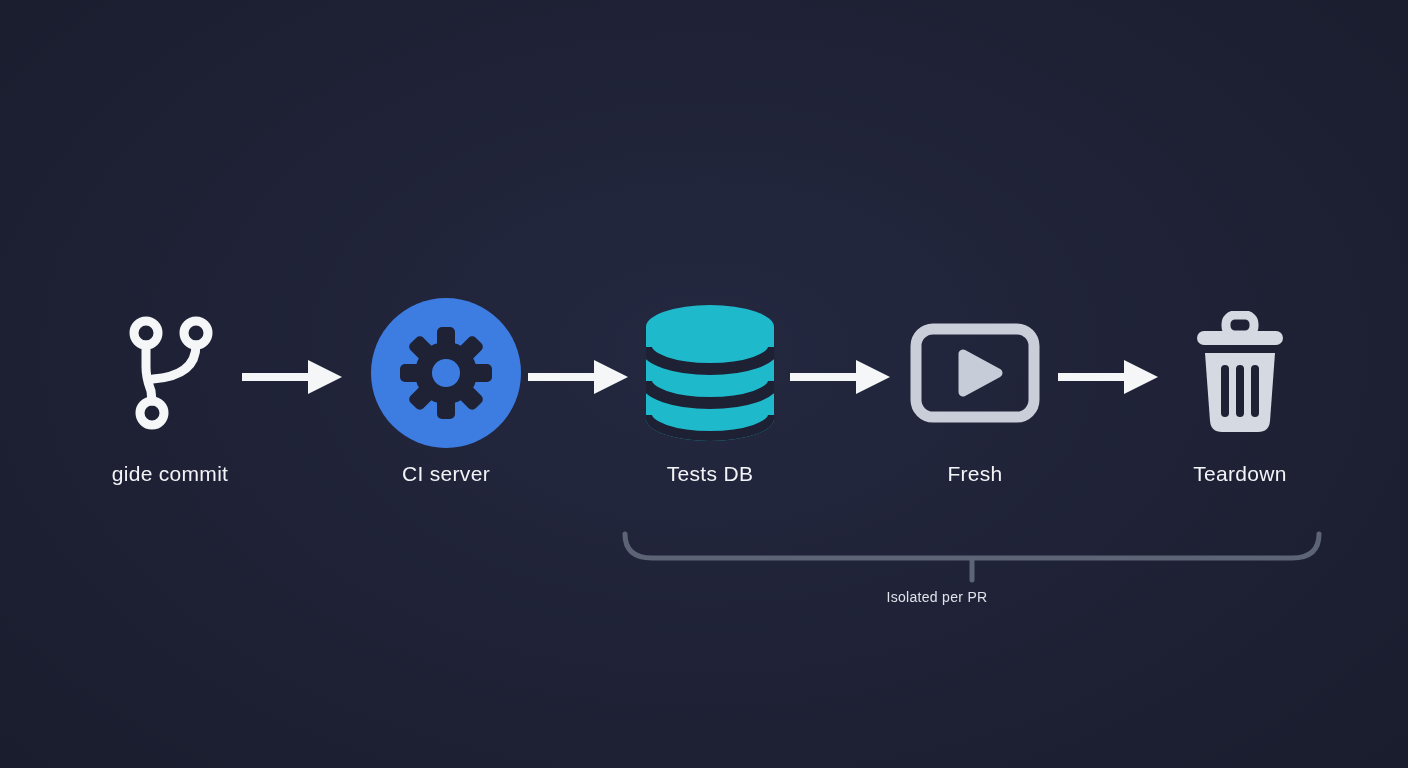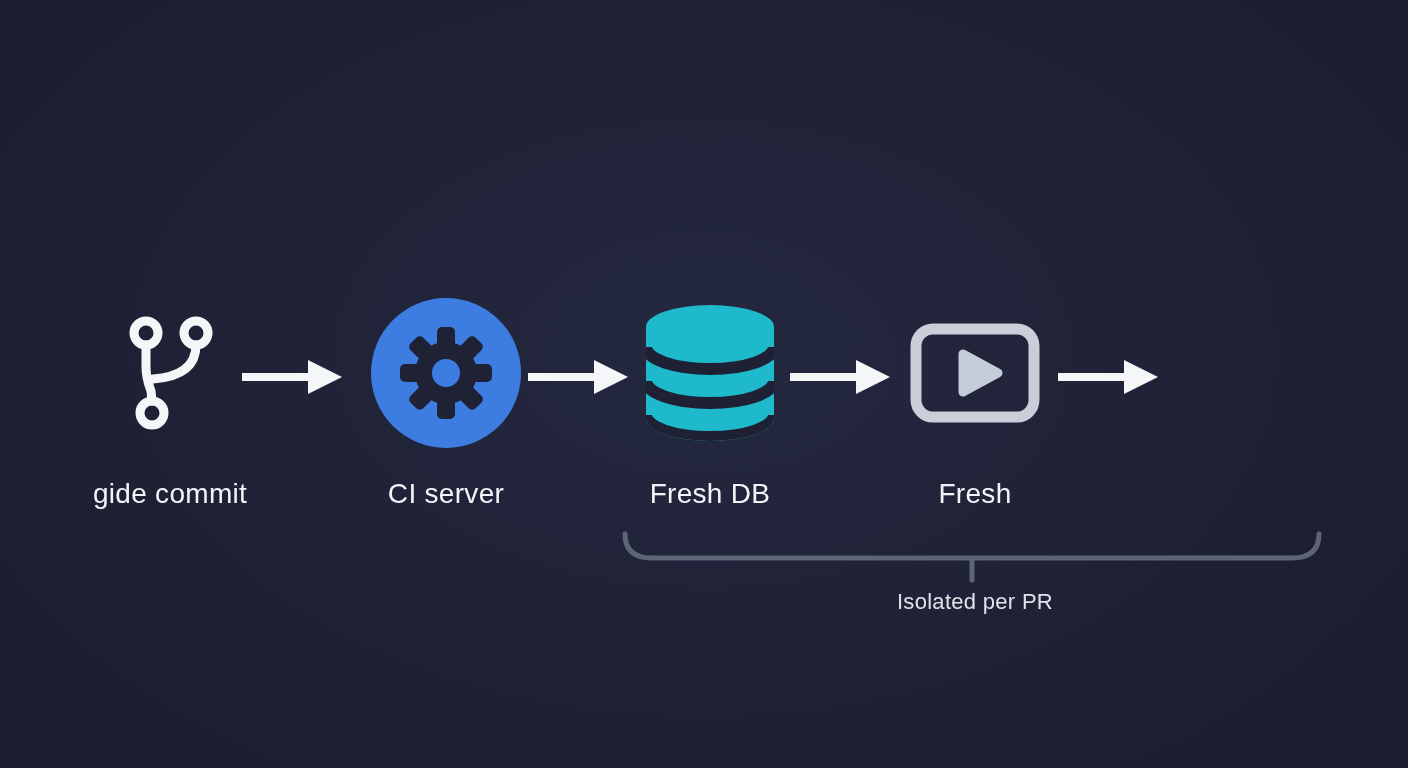--- a/index.html
+++ b/index.html
@@ -7,38 +7,38 @@
   #stage{
     position:relative;
     width:1408px;height:768px;
     overflow:hidden;
     background:radial-gradient(ellipse 1100px 700px at 50% 46%, #242840 0%, #1e2134 55%, #181b2b 100%);
     font-family:"Liberation Sans", sans-serif;
   }
   .node{position:absolute;top:300px;width:260px;height:235px;}
   .icon-wrap{height:150px;display:flex;align-items:center;justify-content:center;}
   .node-label{
-    margin-top:28px;text-align:center;
-    font-size:28px;font-weight:400;letter-spacing:0.3px;
+    margin-top:12px;text-align:center;
+    font-size:21px;font-weight:400;letter-spacing:0.3px;
     color:#f3f4f7;
   }
   .node-git{left:40px;}
   .node-ci{left:316px;}
   .node-db{left:580px;}
   .node-tests{left:845px;}
   .node-teardown{left:1110px;}
   .arrow{position:absolute;top:359px;width:100px;height:36px;}
   .arrow-1{left:242px;}
   .arrow-2{left:528px;}
   .arrow-3{left:790px;}
   .arrow-4{left:1058px;}
   .brace{position:absolute;left:622px;top:530px;width:700px;height:54px;}
   .annotation-label{
-    position:absolute;left:845px;top:589px;width:260px;
-    text-align:center;font-size:22px;color:#dfe3ea;letter-spacing:0.3px;
+    position:absolute;left:807px;top:589px;width:260px;
+    text-align:center;font-size:14px;color:#dfe3ea;letter-spacing:0.3px;
   }
 </style>
 </head>
 <body>
 
 <div id="stage">
 
   <div class="node node-git">
     <div class="icon-wrap">
       <span>
@@ -110,21 +110,21 @@
           </defs>
           <path d="M0 24 A64 22 0 0 1 128 24 L128 116 A64 22 0 0 1 0 116 Z" fill="#1fb9cc"></path>
           <g clip-path="url(#dbclip)" fill="none" stroke="#1d2133" stroke-width="12">
             <path d="M0 44 A64 22 0 0 0 128 44"></path>
             <path d="M0 78 A64 22 0 0 0 128 78"></path>
             <path d="M0 112 A64 22 0 0 0 128 112"></path>
           </g>
         </svg>
       </span>
     </div>
-    <div class="node-label">Fresh DB</div>
+    <div class="node-label">Tests DB</div>
   </div>
 
   <span class="arrow arrow-3">
     <svg width="100" height="36" viewBox="0 0 100 36">
       <g fill="#f5f6f8">
           <rect x="0" y="14" width="70" height="8"></rect>
           <polygon points="66,1 100,18 66,35"></polygon>
         </g>
     </svg>
   </span>
@@ -143,20 +143,37 @@
 
   <span class="arrow arrow-4">
     <svg width="100" height="36" viewBox="0 0 100 36">
       <g fill="#f5f6f8">
           <rect x="0" y="14" width="70" height="8"></rect>
           <polygon points="66,1 100,18 66,35"></polygon>
         </g>
     </svg>
   </span>
 
+  <div class="node node-teardown">
+    <div class="icon-wrap">
+      <span>
+        <svg width="100" height="124" viewBox="0 0 100 124">
+          <rect x="36" y="4" width="28" height="20" rx="9" fill="none" stroke="#d5d9e2" stroke-width="9"></rect>
+          <rect x="7" y="20" width="86" height="14" rx="7" fill="#d5d9e2"></rect>
+          <path d="M15 42 L20 110 Q21 121 32 121 L68 121 Q79 121 80 110 L85 42 Z" fill="#d5d9e2"></path>
+          <g fill="#1d2133">
+            <rect x="31" y="54" width="8" height="52" rx="4"></rect>
+            <rect x="46" y="54" width="8" height="52" rx="4"></rect>
+            <rect x="61" y="54" width="8" height="52" rx="4"></rect>
+          </g>
+        </svg>
+      </span>
+    </div>
+    <div class="node-label">Teardown</div>
+  </div>
 
   <span class="brace">
     <svg width="700" height="54" viewBox="0 0 700 54">
       <path d="M3 4 Q3 28 30 28 L670 28 Q697 28 697 4 M350 28 L350 50" fill="none" stroke="#5d6476" stroke-width="5" stroke-linecap="round"></path>
     </svg>
   </span>
   <div class="annotation-label">Isolated per PR</div>
 
 </div>
 

